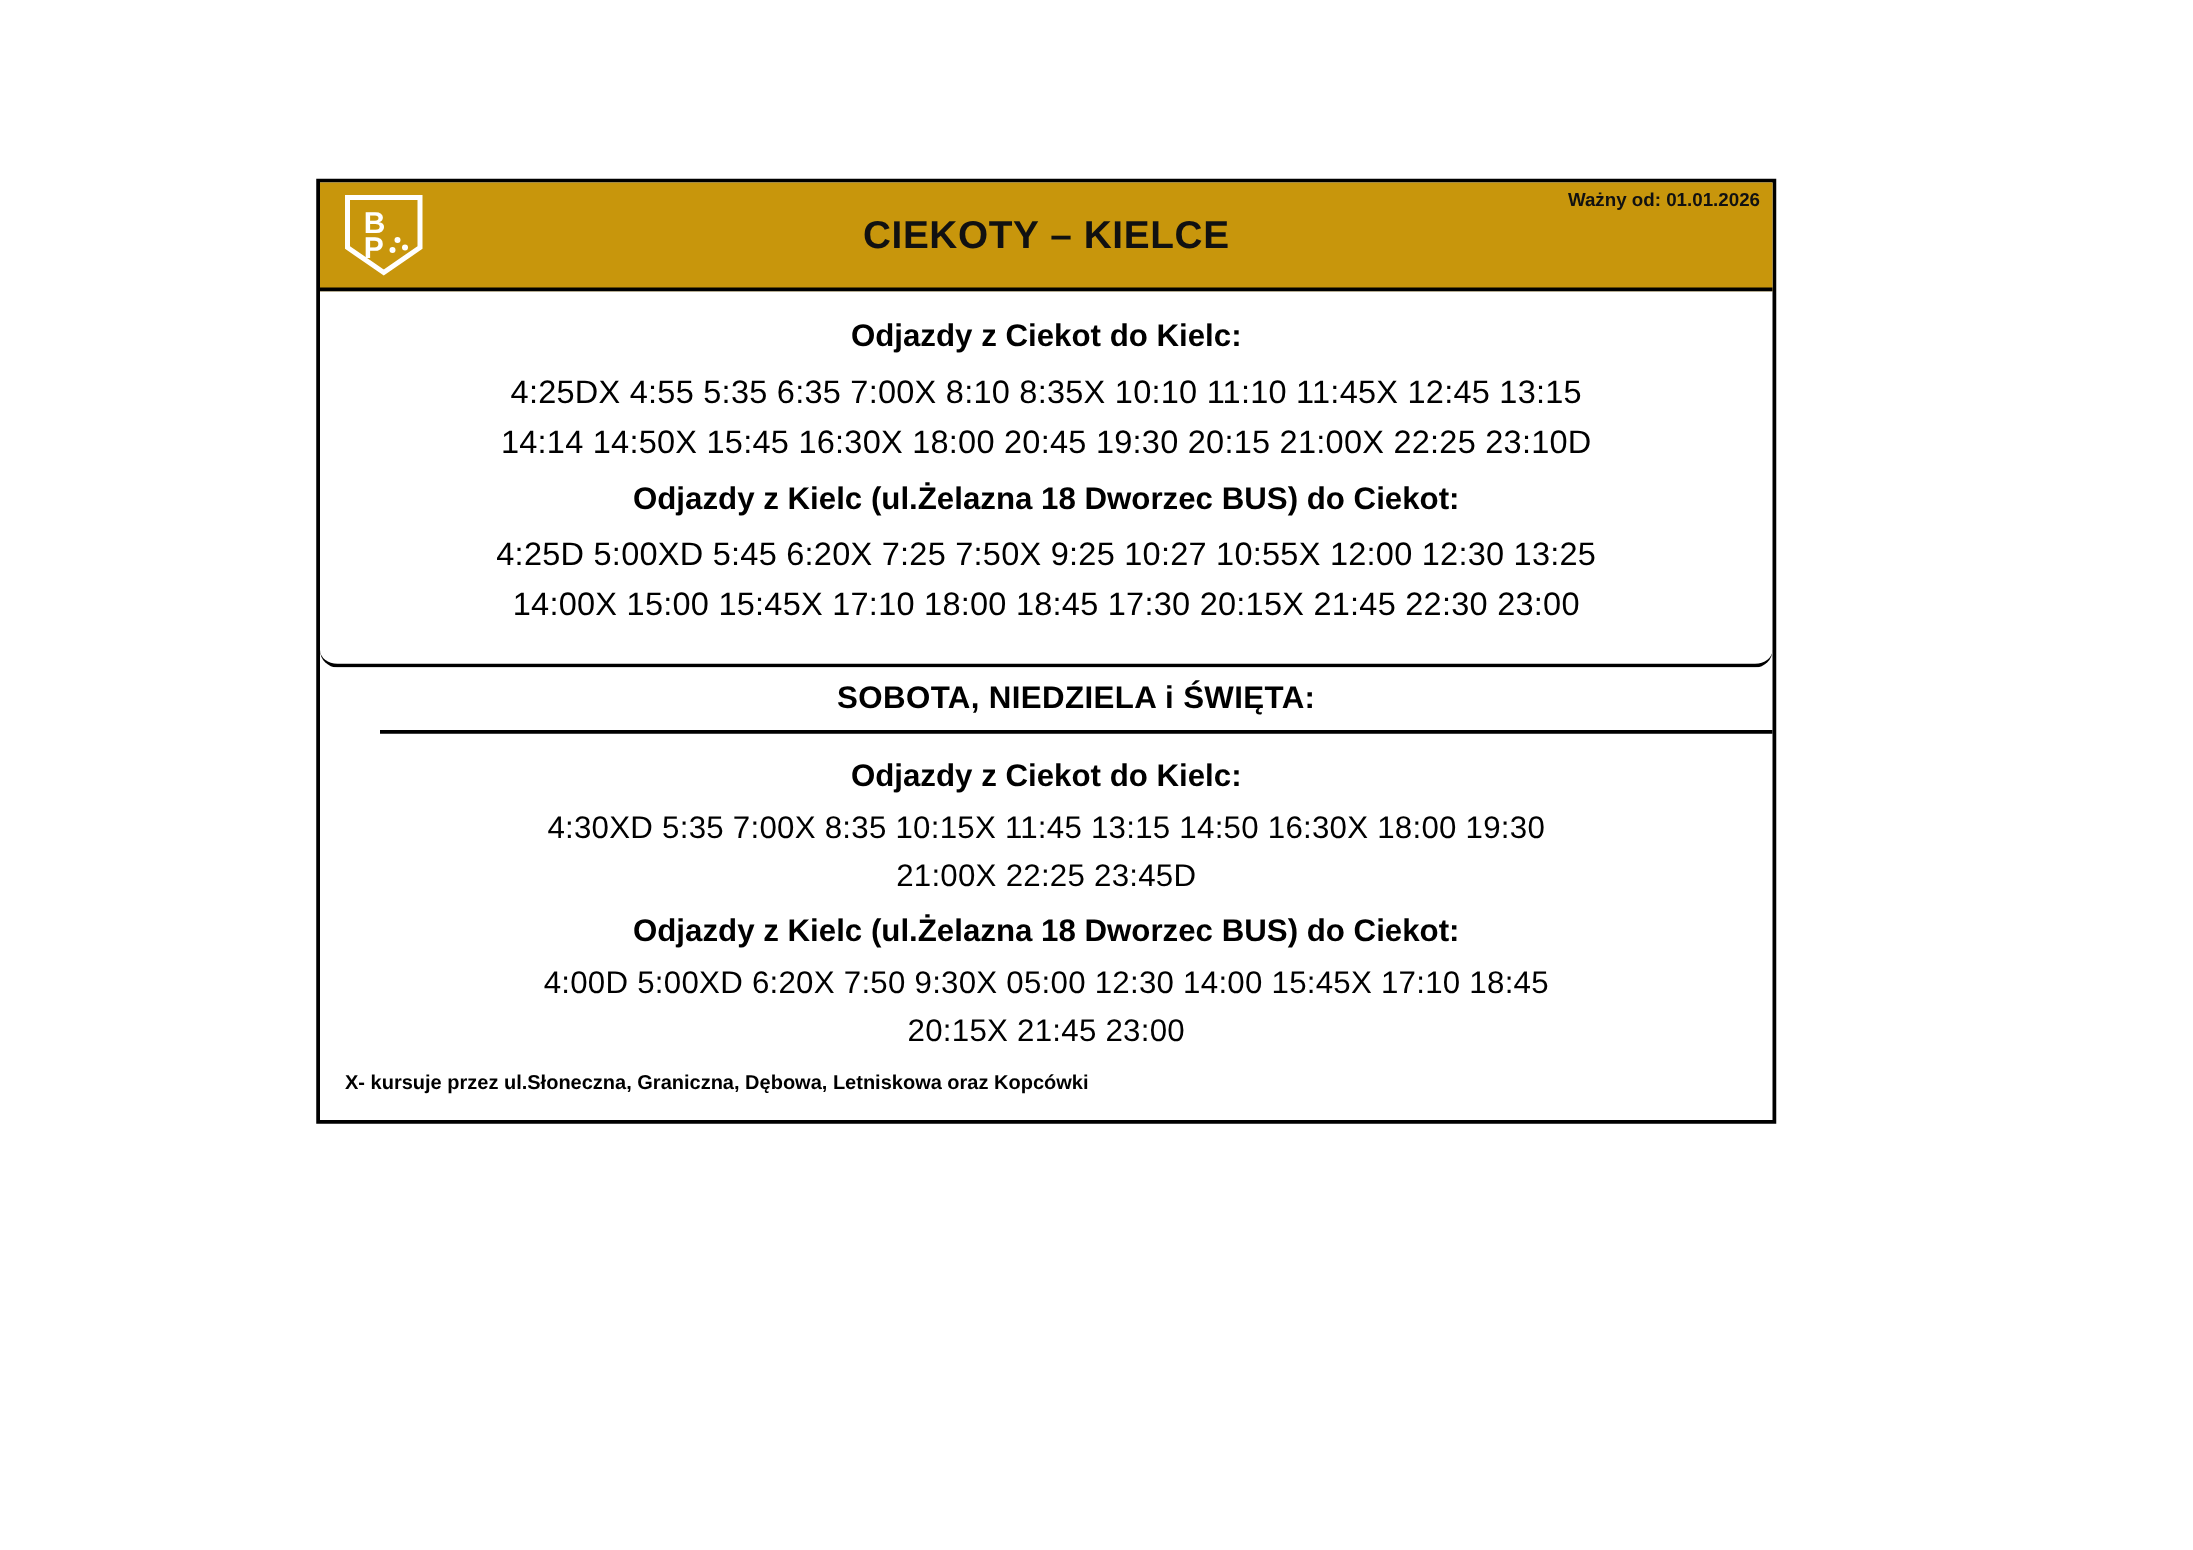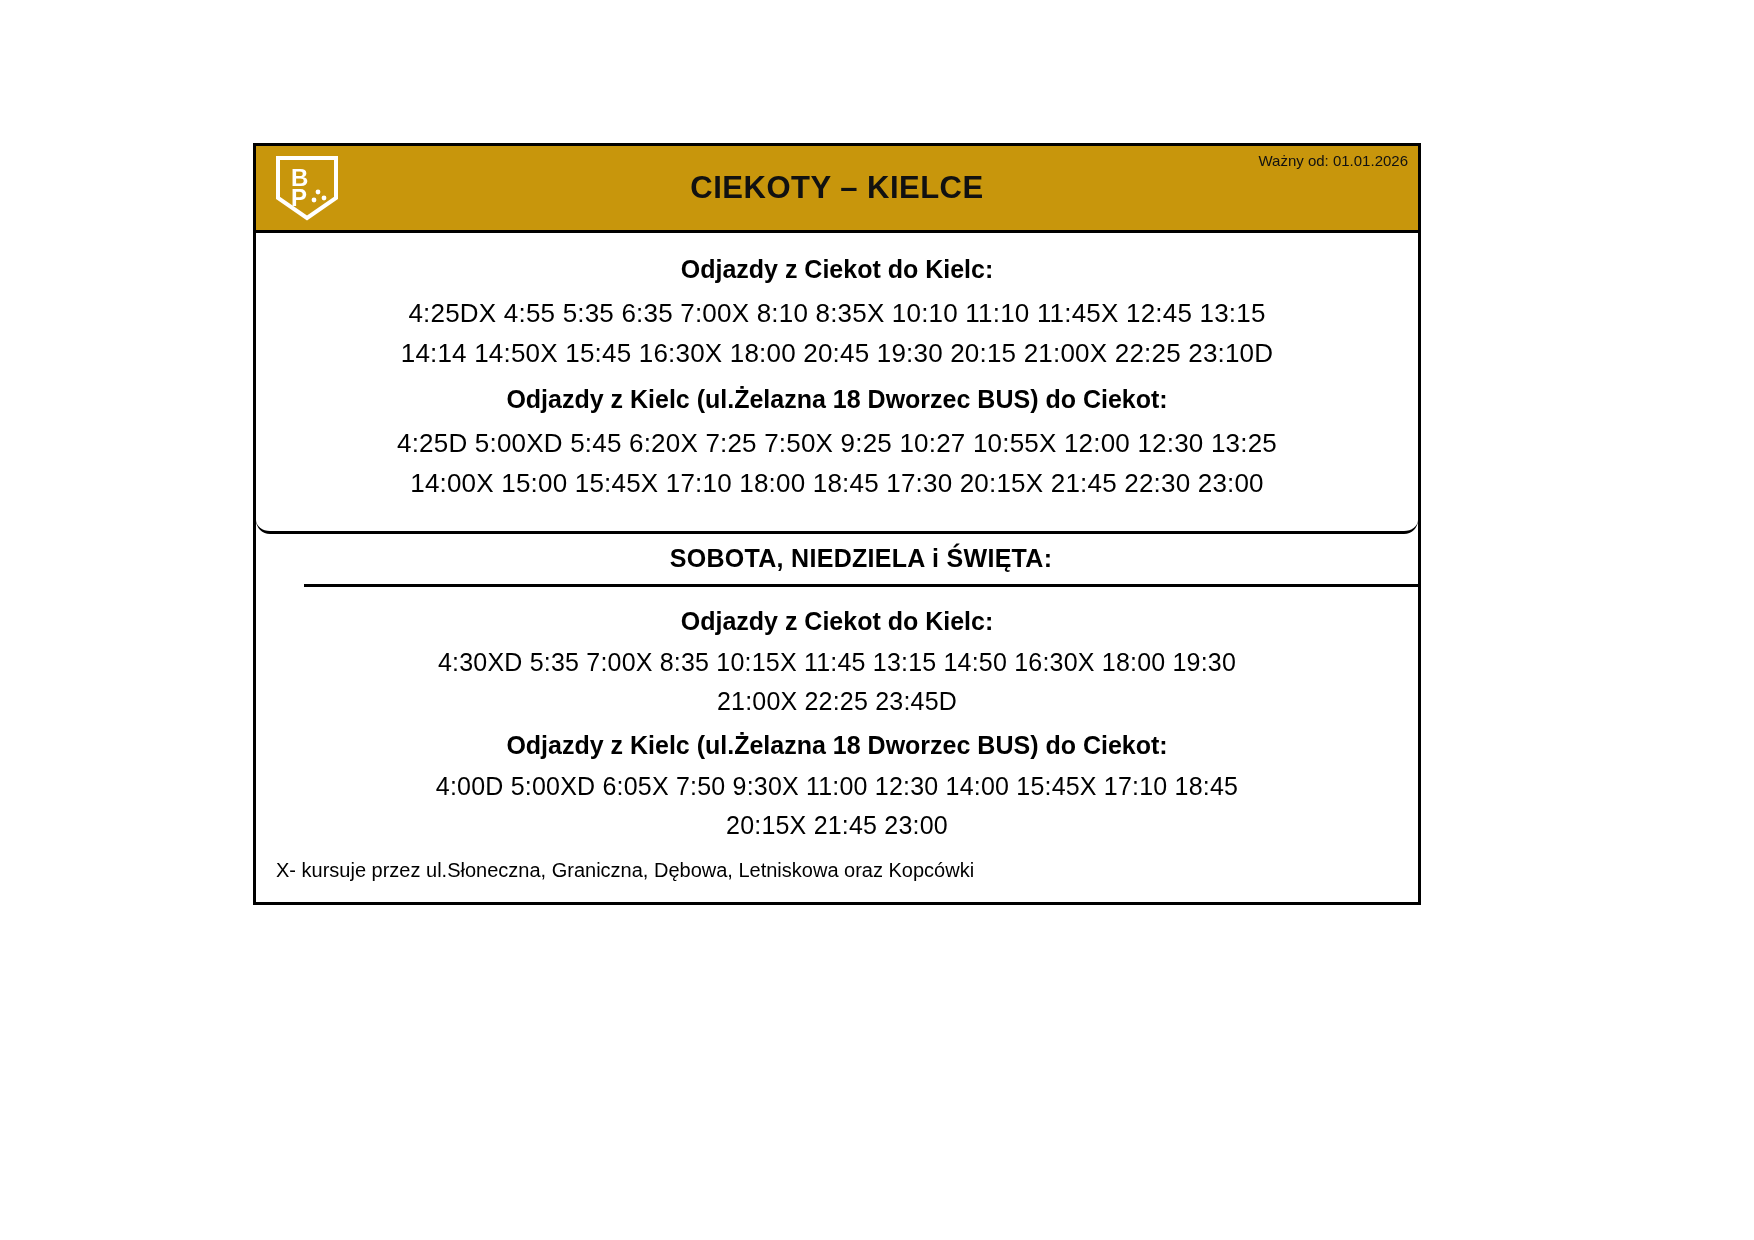--- a/index.html
+++ b/index.html
@@ -48,21 +48,21 @@
     font-weight: bold;
     letter-spacing: 0.5px;
     color: #111111;
     text-align: center;
   }
   .valid-from {
     position: absolute;
     right: 10px;
     top: 6px;
     font-size: 15px;
-    font-weight: normal;
+    font-weight: bold;
     color: #111111;
   }
 
   
   .block {
     padding: 10px 14px 16px 14px;
     border-radius: 14px;
   }
   .block.weekday {
     border-bottom: 3px solid #000000;
@@ -91,22 +91,22 @@
     padding: 10px 0 11px 0;
     letter-spacing: 0.3px;
     margin-left: 48px;
   }
 
   .block.weekend .dir-head { margin: 10px 0 8px 0; }
   .block.weekend .times { font-size: 25px; line-height: 1.5; }
 
   .notes {
     padding: 4px 0 0 6px;
-    font-size: 20px;
-    font-weight: normal;
+    font-size: 16px;
+    font-weight: bold;
     line-height: 1.55;
   }
   .footer {
     text-align: right;
     padding: 14px 10px 8px 0;
     font-size: 17px;
     color: #c8960c;
     font-weight: bold;
   }
 </style>
@@ -139,21 +139,21 @@
     <div class="times">14:00X 15:00 15:45X 17:10 18:00 18:45 17:30 20:15X 21:45 22:30 23:00</div>
   </div>
 
   <div class="band">SOBOTA, NIEDZIELA i ŚWIĘTA:</div>
 
   <div class="block weekend">
     <div class="dir-head">Odjazdy z Ciekot do Kielc:</div>
     <div class="times small-gap">4:30XD 5:35 7:00X 8:35 10:15X 11:45 13:15 14:50 16:30X 18:00 19:30</div>
     <div class="times">21:00X 22:25 23:45D</div>
     <div class="dir-head">Odjazdy z Kielc (ul.Żelazna 18 Dworzec BUS) do Ciekot:</div>
-    <div class="times small-gap">4:00D 5:00XD 6:05X 7:50 9:30X 11:00 12:30 14:00 15:45X 17:10 18:45</div>
+    <div class="times small-gap">4:00D 5:00XD 6:20X 7:50 9:30X 05:00 12:30 14:00 15:45X 17:10 18:45</div>
     <div class="times">20:15X 21:45 23:00</div>
 
     <div class="notes">
       <div>X- kursuje przez ul.Słoneczna, Graniczna, Dębowa, Letniskowa oraz  Kopcówki</div>
     </div>
 
   </div>
 
 </div>
 

